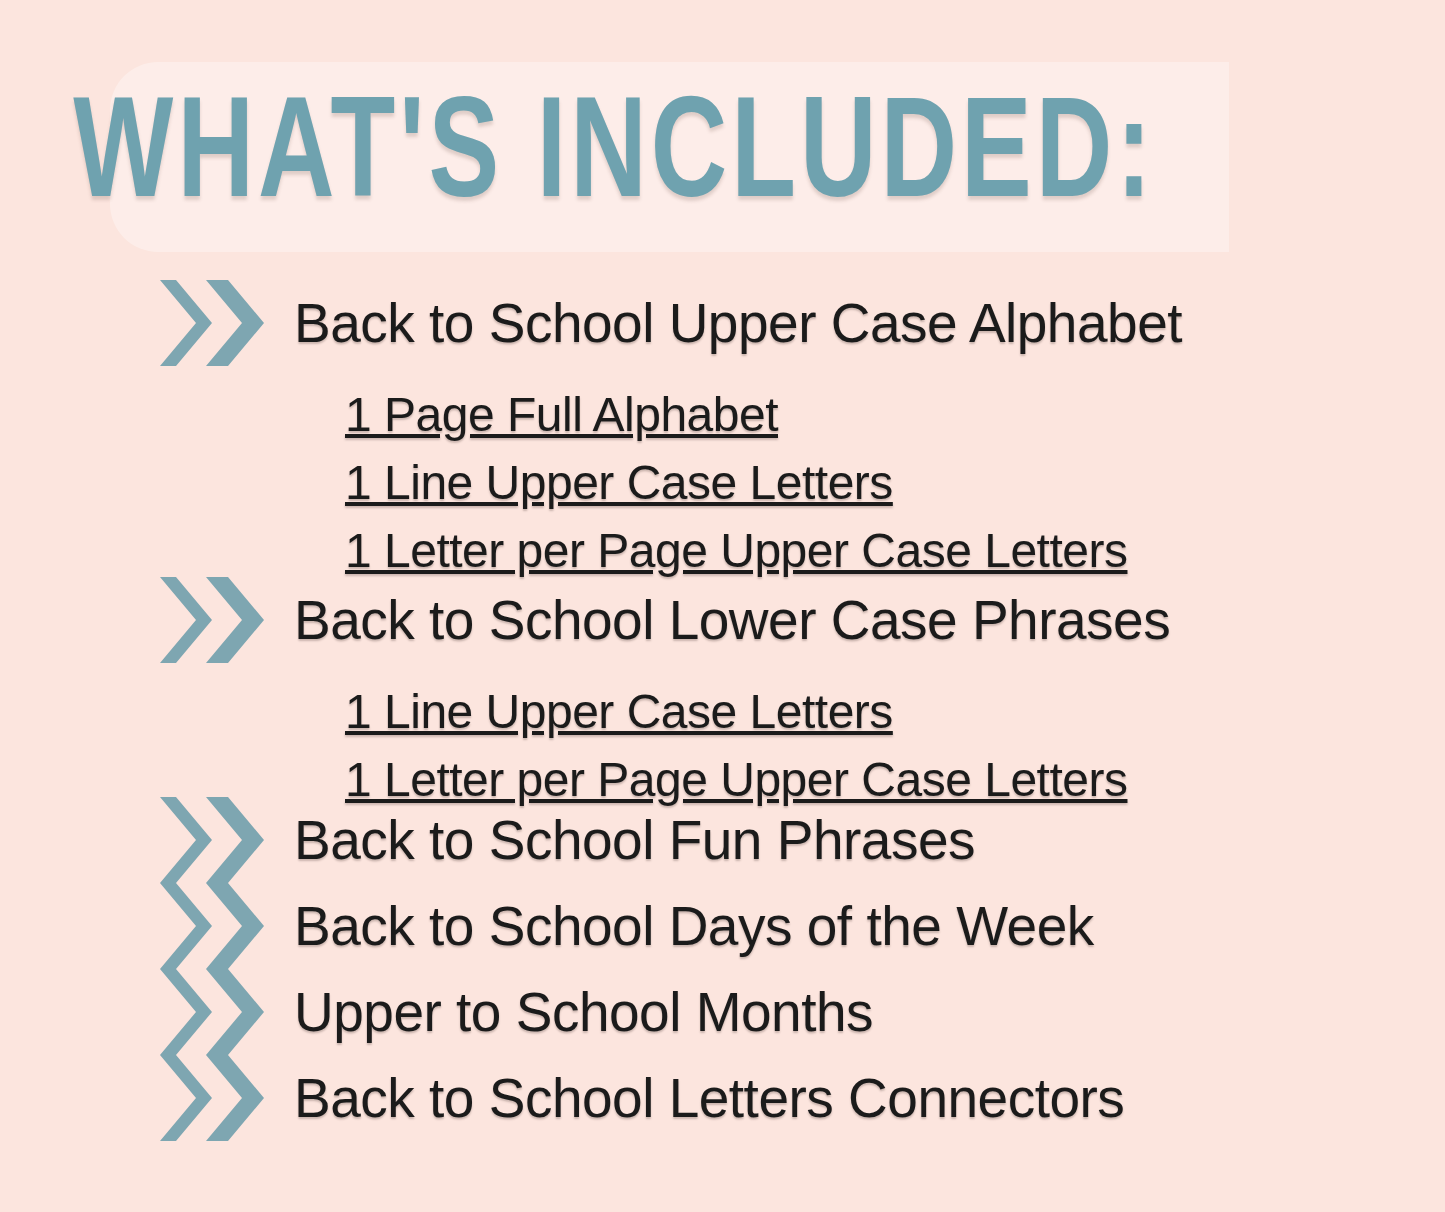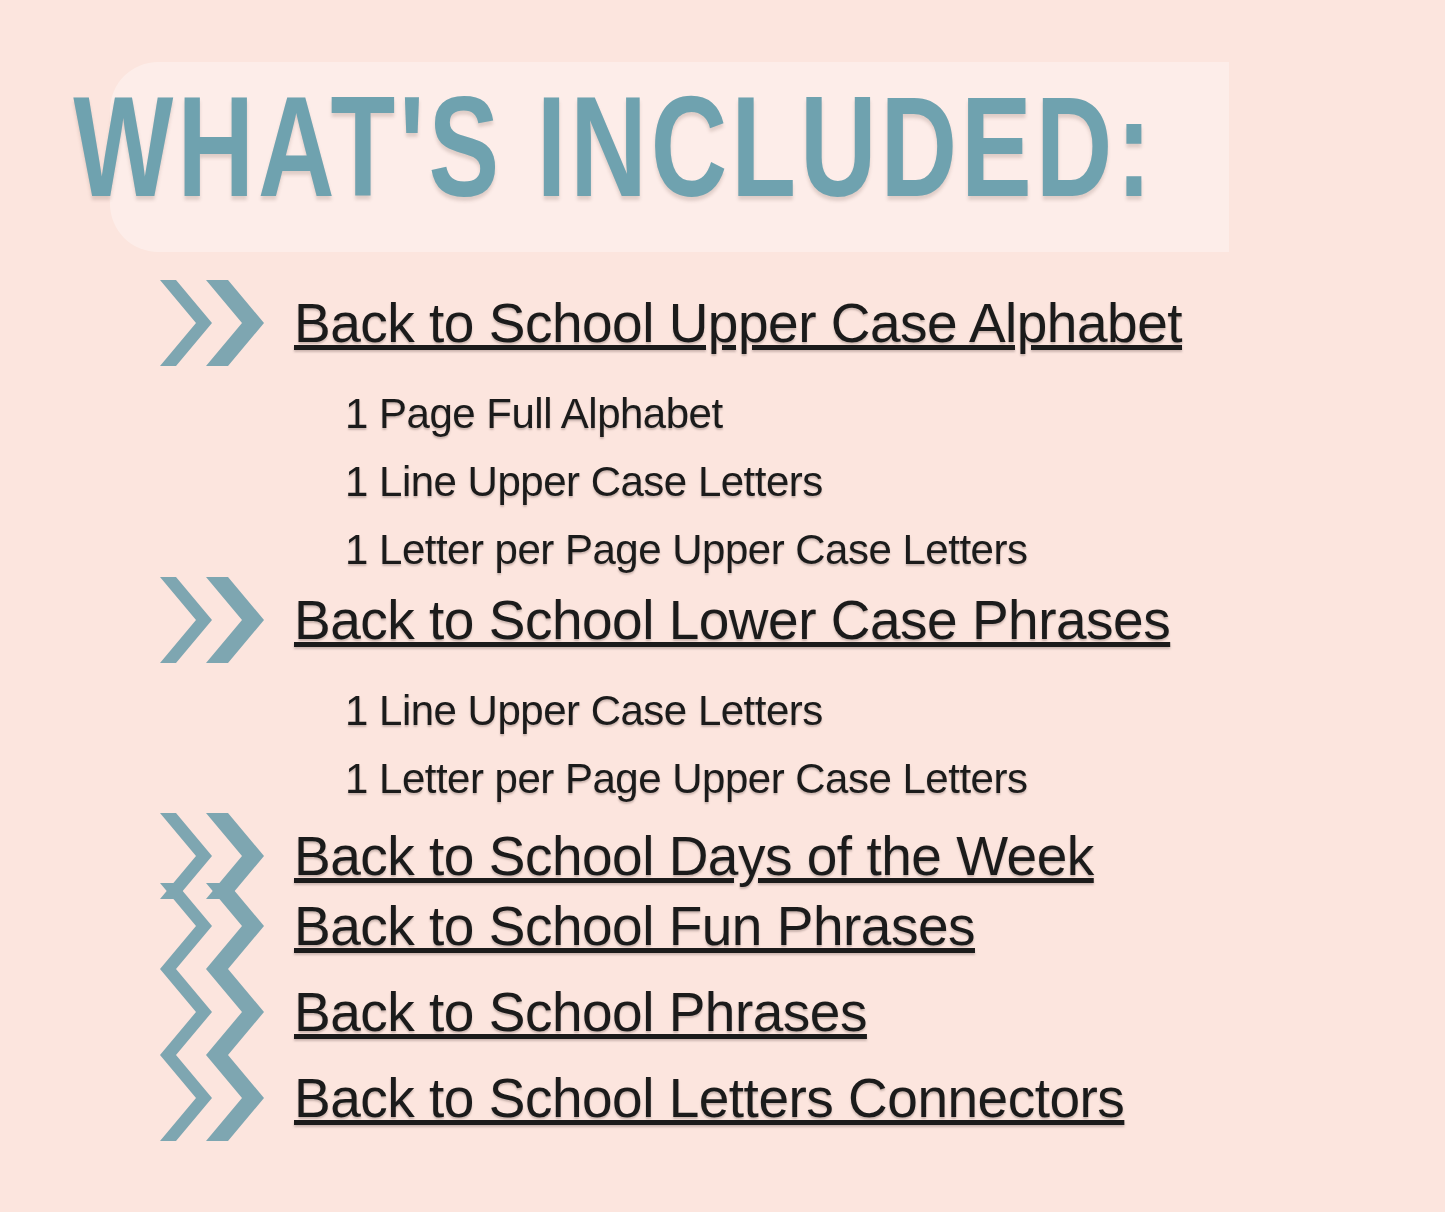--- a/index.html
+++ b/index.html
@@ -46,43 +46,43 @@
     white-space: nowrap;
     text-shadow: 0 3px 3px rgba(90,60,50,0.18);
   }
   .list { margin-top: 42px; }
   .row {
     display: flex;
     align-items: center;
     gap: 26px;
     margin-left: 160px;
     height: 86px;
-    text-decoration: underline;
   }
   .row.r2 { margin-top: -7px; }
   .row.r3 { margin-top: -16px; }
   .chev { width: 108px; height: 86px; flex: 0 0 auto; display: block; }
   .chev svg { display: block; width: 108px; height: 86px; }
   .chev polygon { fill: var(--chevron-color); }
   .item-label {
     font-size: 55px;
     font-weight: 400;
     letter-spacing: -0.5px;
     white-space: nowrap;
     text-shadow: 0 2px 2px rgba(60,40,35,0.25);
   }
   .sub { margin: 14px 0 0 345px; }
   .sub-item {
     height: 68px;
     display: flex;
     align-items: center;
-    font-size: 42px;
+    font-size: 48px;
     letter-spacing: -0.5px;
     white-space: nowrap;
     text-shadow: 0 2px 2px rgba(60,40,35,0.25);
+    text-decoration: underline;
   }
 </style>
 </head>
 <body>
 
 <div class="page">
   <div class="heading-highlight"></div>
 
   <div class="heading-wrap">
     <div class="heading">WHAT'S INCLUDED:</div>
@@ -112,48 +112,48 @@
             <polygon points="46,0 68,0 104,43 68,86 46,86 82,43"></polygon>
           </svg>
       </span>
       <span class="item-label">Back to School Lower Case Phrases</span>
     </div>
     <div class="sub">
       <div class="sub-item">1 Line Upper Case Letters</div>
       <div class="sub-item">1 Letter per Page Upper Case Letters</div>
     </div>
 
-    <div class="row">
-      <span class="chev">
-        <svg viewBox="0 0 108 86">
-            <polygon points="0,0 16,0 52,43 16,86 0,86 36,43"></polygon>
-            <polygon points="46,0 68,0 104,43 68,86 46,86 82,43"></polygon>
-          </svg>
-      </span>
-      <span class="item-label">Back to School Days of the Week</span>
-    </div>
-
     <div class="row r3">
       <span class="chev">
         <svg viewBox="0 0 108 86">
             <polygon points="0,0 16,0 52,43 16,86 0,86 36,43"></polygon>
             <polygon points="46,0 68,0 104,43 68,86 46,86 82,43"></polygon>
           </svg>
       </span>
       <span class="item-label">Back to School Fun Phrases</span>
     </div>
 
     <div class="row">
       <span class="chev">
         <svg viewBox="0 0 108 86">
             <polygon points="0,0 16,0 52,43 16,86 0,86 36,43"></polygon>
             <polygon points="46,0 68,0 104,43 68,86 46,86 82,43"></polygon>
           </svg>
       </span>
-      <span class="item-label">Back to School Phrases</span>
+      <span class="item-label">Back to School Days of the Week</span>
+    </div>
+
+    <div class="row">
+      <span class="chev">
+        <svg viewBox="0 0 108 86">
+            <polygon points="0,0 16,0 52,43 16,86 0,86 36,43"></polygon>
+            <polygon points="46,0 68,0 104,43 68,86 46,86 82,43"></polygon>
+          </svg>
+      </span>
+      <span class="item-label">Upper to School Months</span>
     </div>
 
     <div class="row">
       <span class="chev">
         <svg viewBox="0 0 108 86">
             <polygon points="0,0 16,0 52,43 16,86 0,86 36,43"></polygon>
             <polygon points="46,0 68,0 104,43 68,86 46,86 82,43"></polygon>
           </svg>
       </span>
       <span class="item-label">Back to School Letters Connectors</span>

